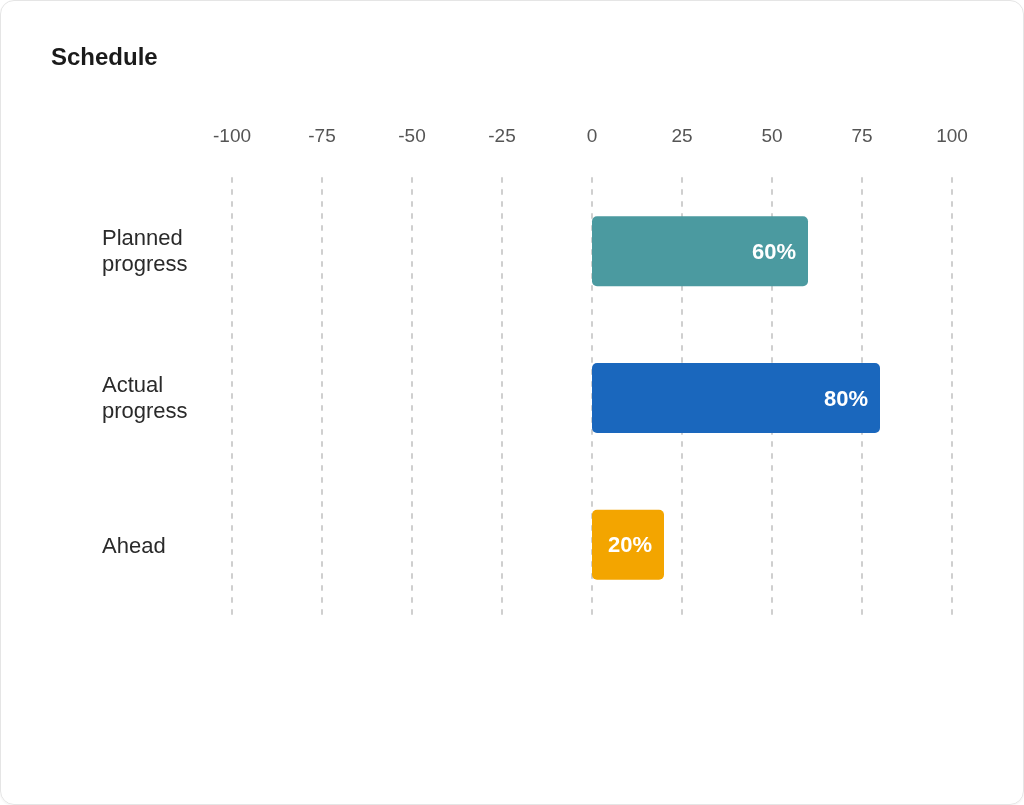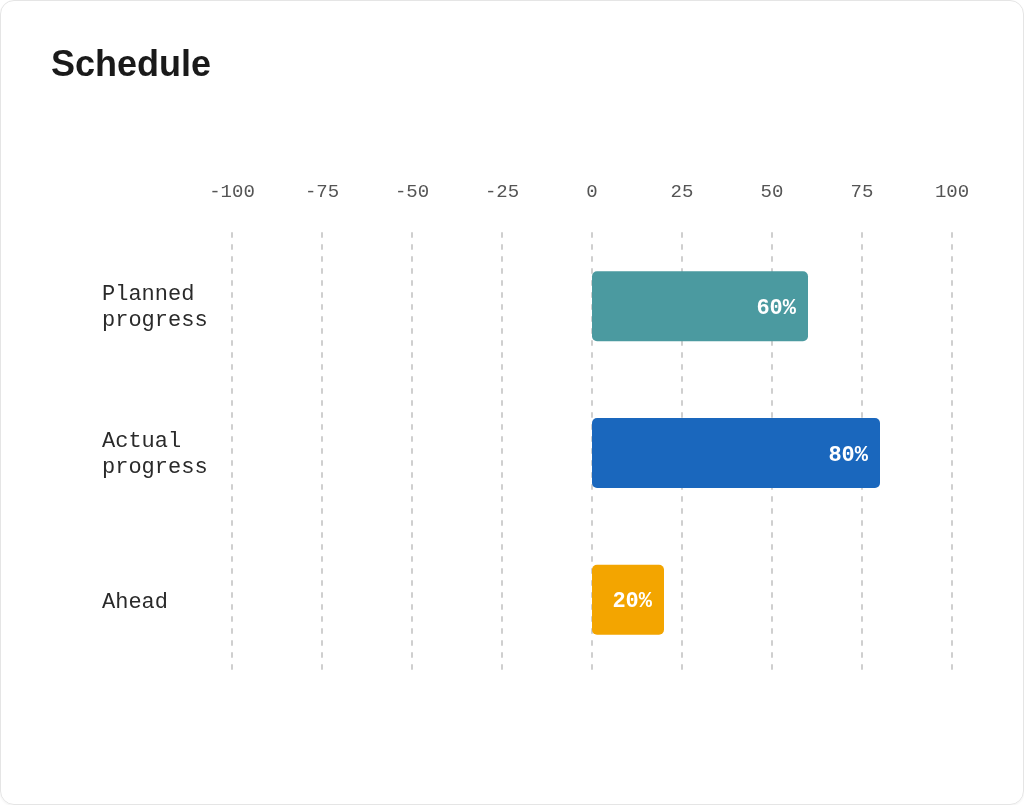--- a/index.html
+++ b/index.html
@@ -12,28 +12,27 @@
   .card {
     width: 1024px;
     height: 805px;
     border: 1px solid #e5e5e5;
     border-radius: 14px;
     box-shadow: 0 1px 2px rgba(0,0,0,0.05);
     padding: 42px 50px 50px 50px;
     position: relative;
   }
   .title {
-    font-size: 36px;
+    font-size: 24px;
     font-weight: 700;
     color: #1a1a1a;
-    margin-bottom: 88px;
+    margin-bottom: 47px;
   }
   .chart-wrap {
     width: 100%;
-    font-family: Liberation Mono, monospace;
   }
   .chart {
     width: 100%;
     height: 520px;
     display: block;
   }
   .tick-label {
     font-size: 19px;
     fill: #555;
     text-anchor: middle;

